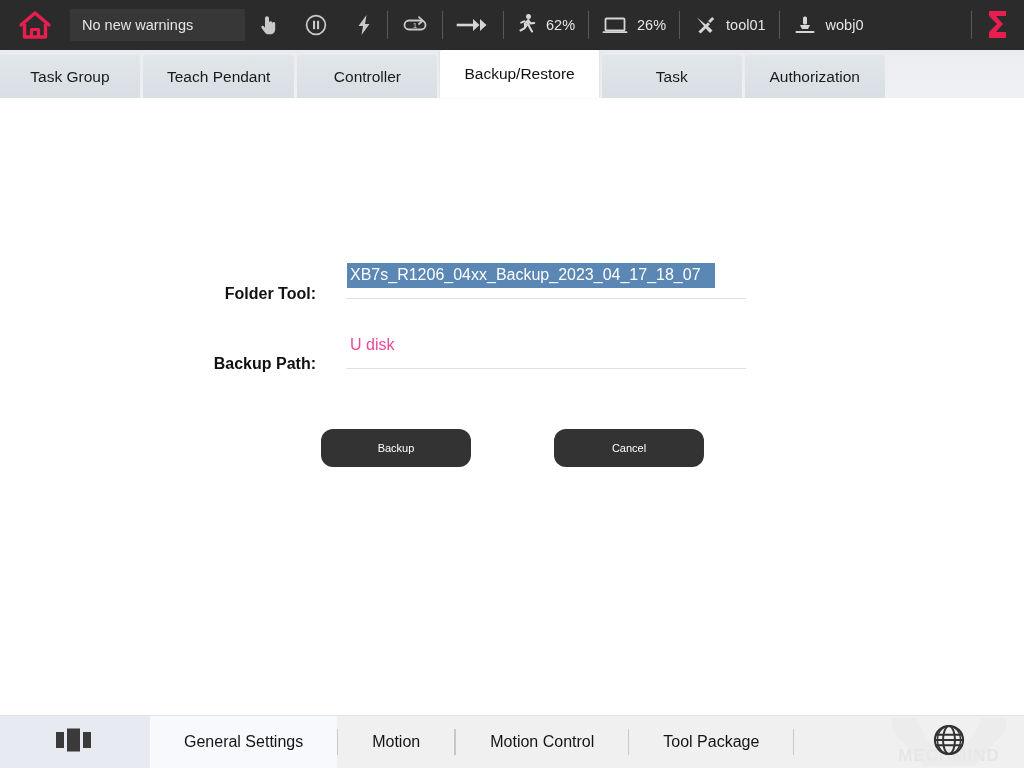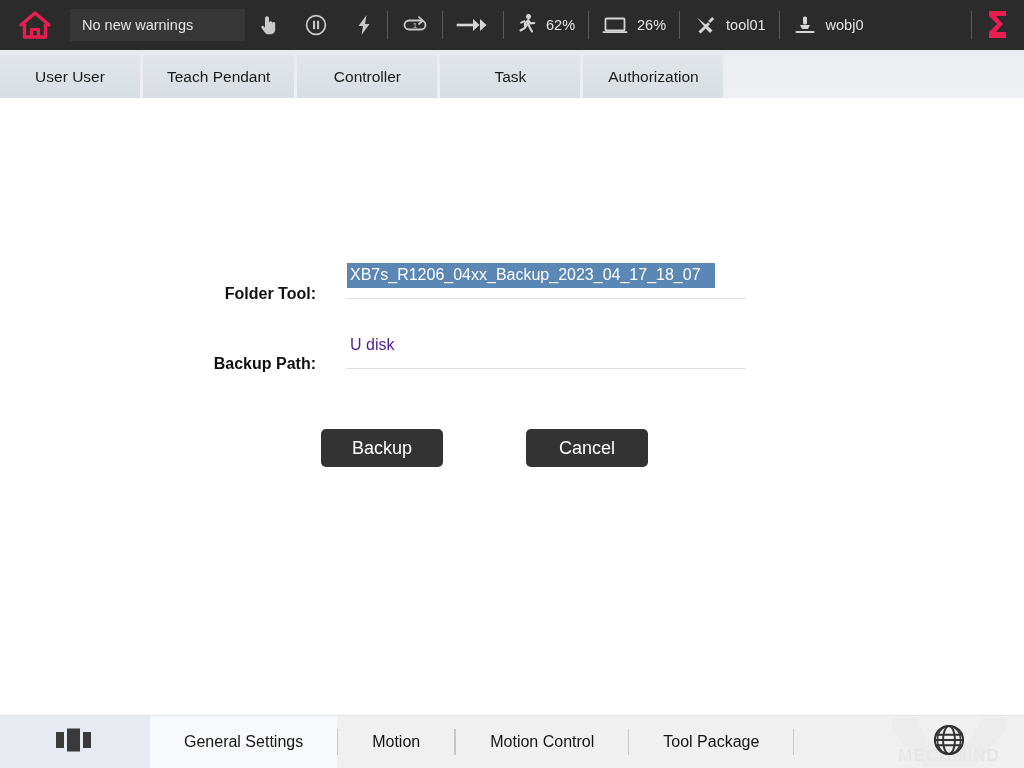--- a/index.html
+++ b/index.html
@@ -165,46 +165,46 @@
     display: inline-block;
     padding: 2px 14px 3px 3px;
     line-height: 20px;
     position: absolute;
     left: 1px;
     top: 2px;
     white-space: nowrap;
   }
   .field-placeholder {
     font-size: 16px;
-    color: #4c1d95;
+    color: #ec4899;
     position: absolute;
     left: 4px;
     top: 4px;
     line-height: 20px;
     white-space: nowrap;
   }
   .buttons {
     display: flex;
     margin-top: 52px;
     padding-left: 321px;
     gap: 83px;
   }
   .btn {
-    width: 122px;
+    width: 150px;
     height: 38px;
     background: #333333;
     color: #ffffff;
-    font-size: 18px;
+    font-size: 11px;
     display: flex;
     align-items: center;
     justify-content: center;
     border: none;
     font-family: "Liberation Sans", sans-serif;
     cursor: pointer;
-    border-radius: 5px;
+    border-radius: 12px;
   }
 
   
   .bottombar {
     height: 52px;
     flex: 0 0 52px;
     background: #f0f0f0;
     display: flex;
     align-items: stretch;
     position: relative;
@@ -409,27 +409,30 @@
       <span class="tb-icon">
         <svg width="26" height="34" viewBox="0 0 26 34">
           <path d="M4 3 L21 3 L21 8 L11 8 L18 16 L11 24 L21 24 L21 30 L4 30 L4 24 L12 16 L4 8 Z" fill="#e81e50"></path>
         </svg>
       </span>
     </div>
   </div>
 
   <div class="tabbar">
     <div class="tab">
-      <span>User User</span>
+      <span>Task Group</span>
     </div>
     <div class="tab">
       <span>Teach Pendant</span>
     </div>
     <div class="tab">
       <span>Controller</span>
+    </div>
+    <div class="tab active">
+      <span>Backup/Restore</span>
     </div>
     <div class="tab">
       <span>Task</span>
     </div>
     <div class="tab">
       <span>Authorization</span>
     </div>
     <div class="tab-fill"></div>
   </div>
 

